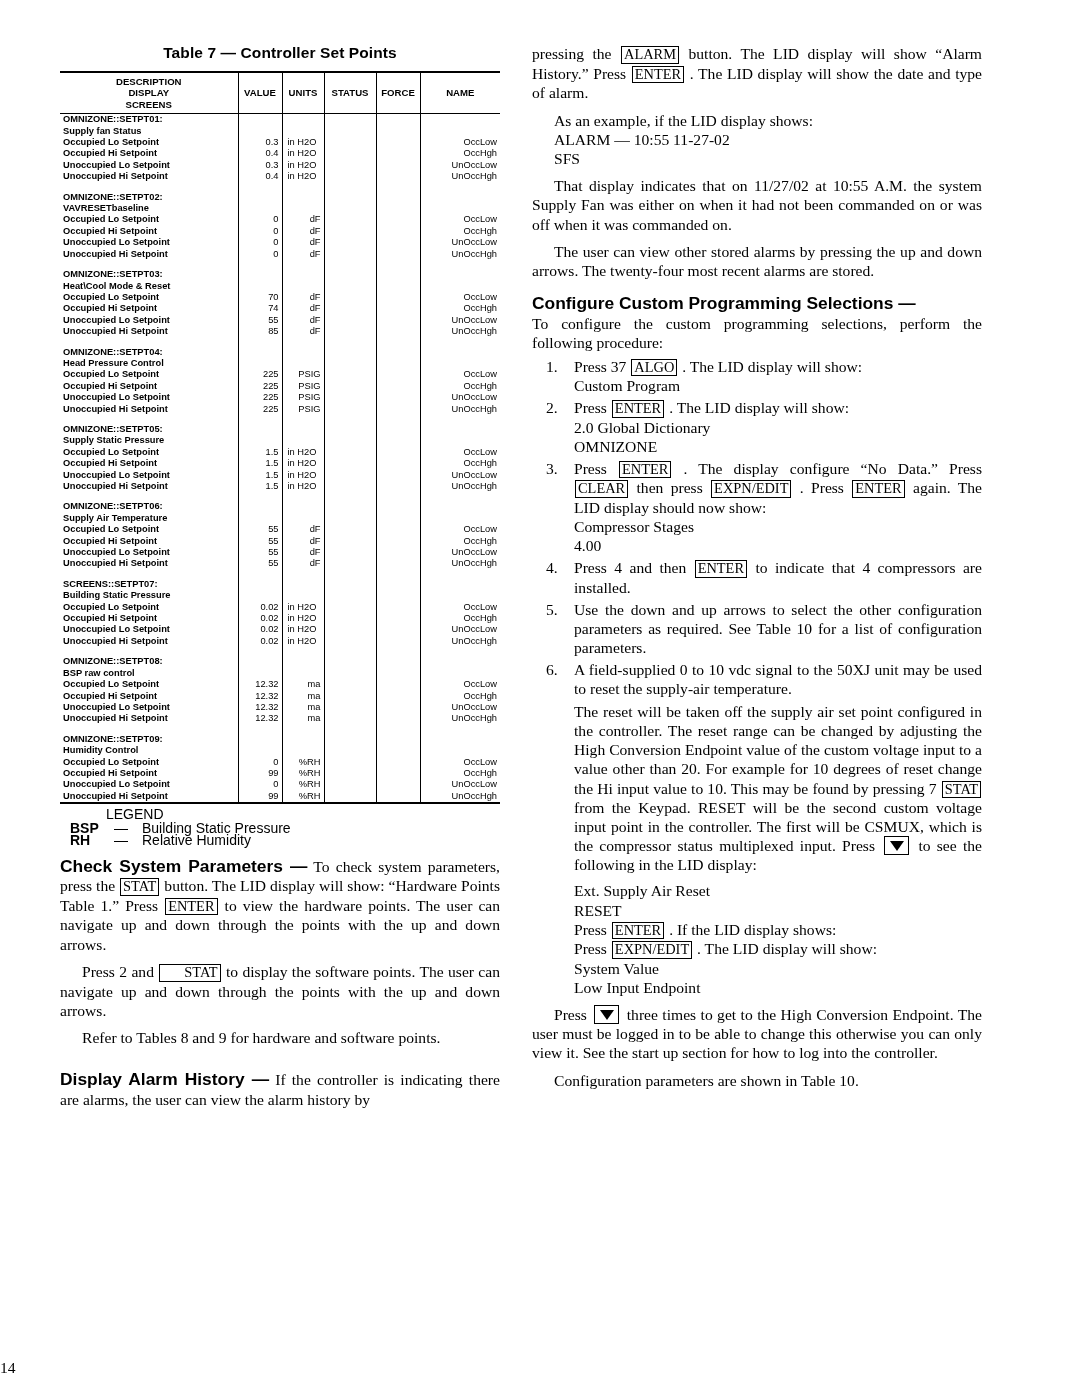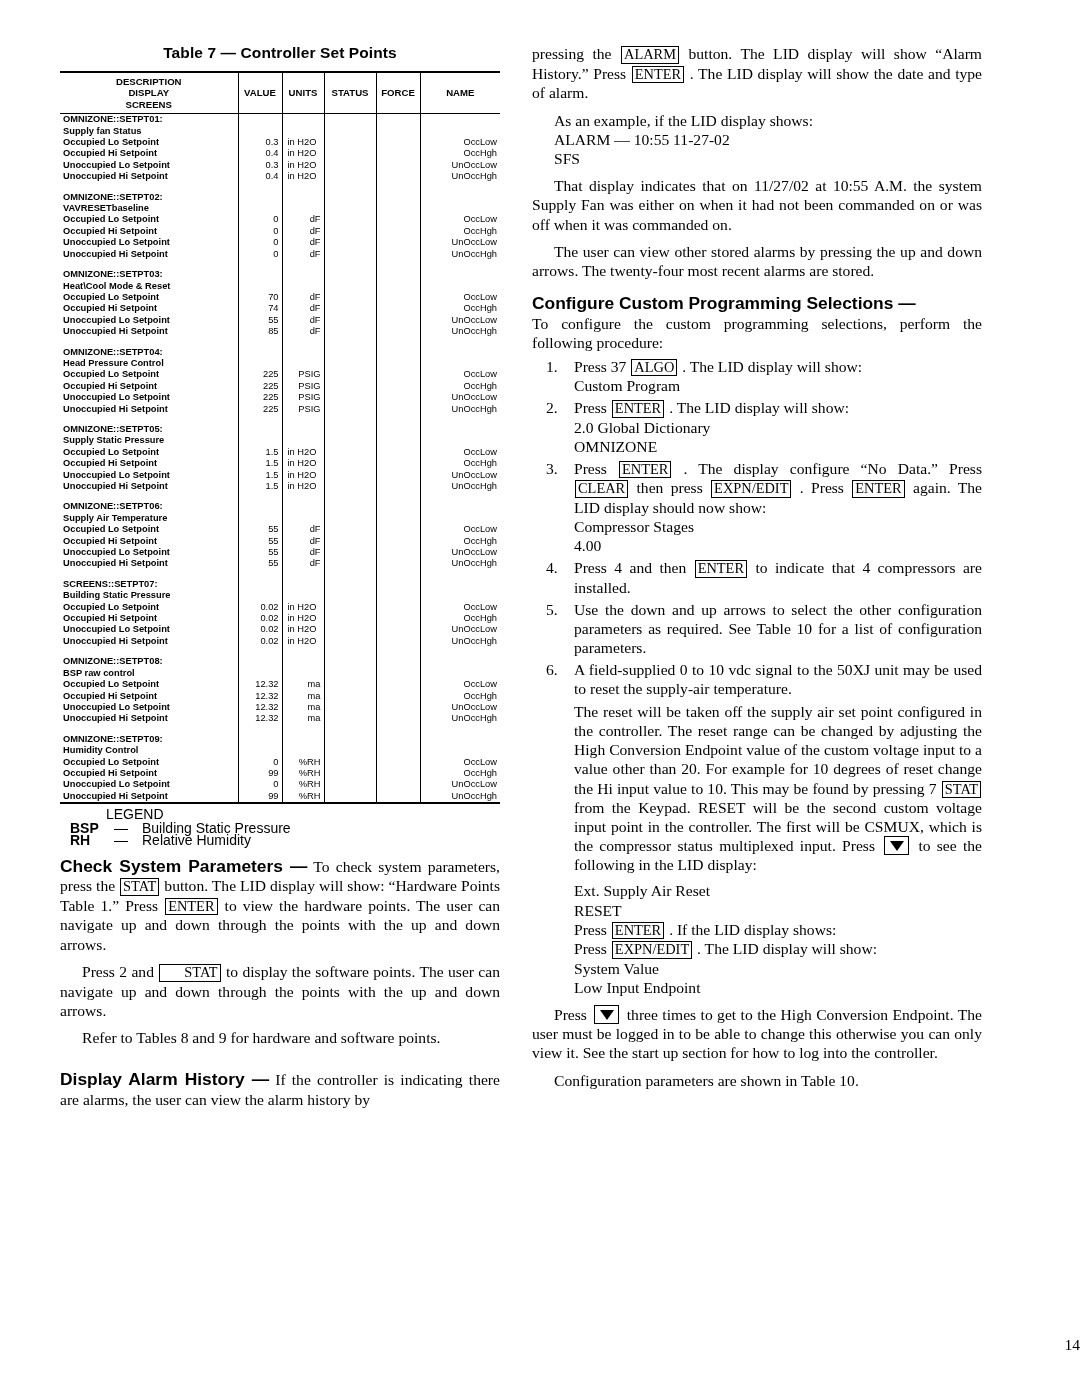--- a/index.html
+++ b/index.html
@@ -180,24 +180,24 @@
   }
   .sub-block {
     padding-left: 42px;
     font-size: 15.6px;
     line-height: 19.1px;
   }
   .nojust { text-align: left; }
 
   .page-num {
     position: absolute;
-    bottom: 43px;
+    bottom: 20px;
     left: 0;
     width: 1080px;
-    text-align: right;
+    text-align: left;
     font-size: 15.6px;
   }
 </style>
 </head>
 <body>
 
 <div class="page">
   <div class="columns">
 
     <div class="col-left">

